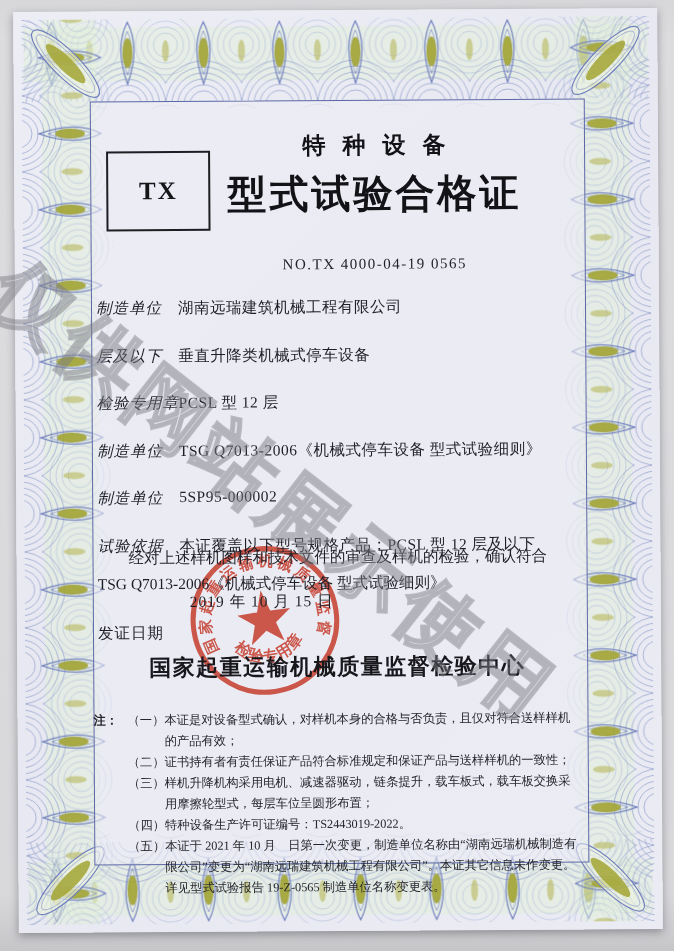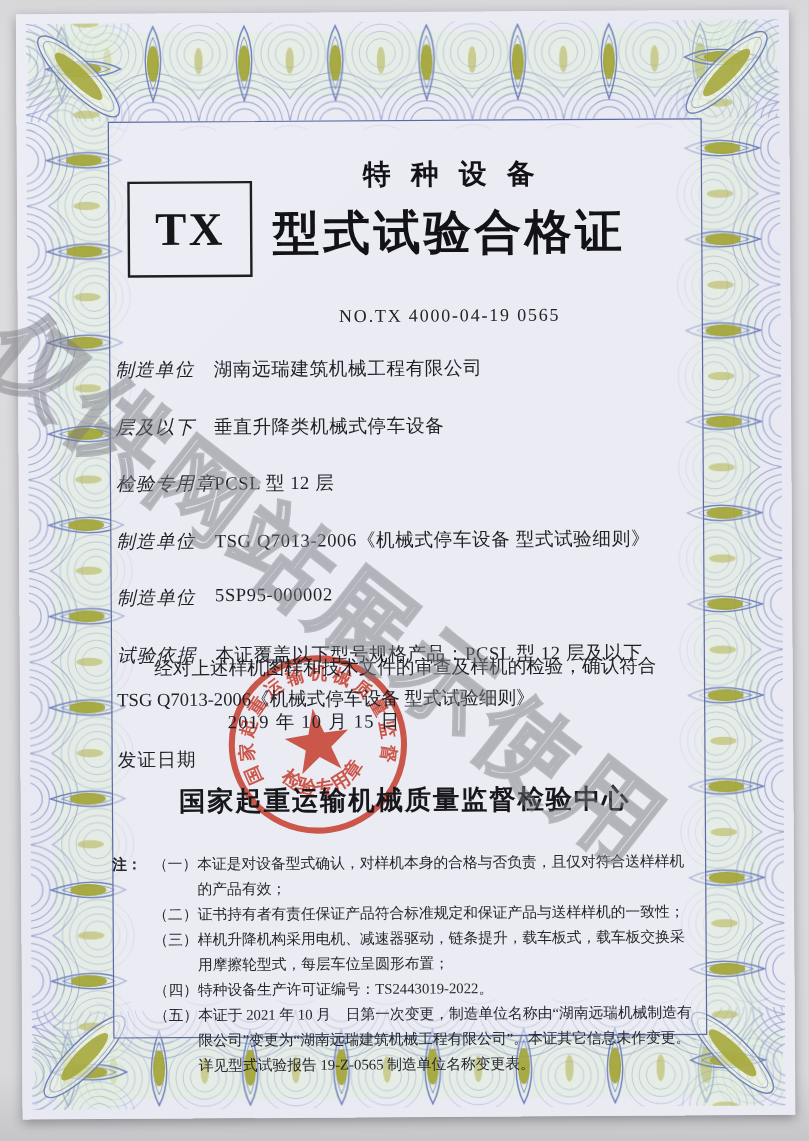--- a/index.html
+++ b/index.html
@@ -8,21 +8,21 @@
          background:linear-gradient(180deg,#d7d7da 0%,#dcdcdf 4%,#d9d9dc 94%,#c6c6c9 100%);}
   .sheet{position:absolute;left:16px;top:10px;width:644px;height:921px;
          background:linear-gradient(135deg,#edeef5 0%,#e7e8f1 45%,#eaebf3 100%);
          transform:rotate(-0.35deg);box-shadow:0 3px 9px rgba(60,60,70,.45);}
   .border-svg{position:absolute;left:0;top:0;width:644px;height:921px;}
   .inner-rect{position:absolute;left:76px;top:90px;width:493px;height:762px;
               border:1.5px solid #5c68a6;background:rgba(236,237,244,.55);}
   
   .tx-box{position:absolute;left:92px;top:140px;width:100px;height:76px;border:2px solid #1d1d22;
           display:flex;align-items:center;justify-content:center;
-          font-weight:bold;font-size:39px;letter-spacing:2px;color:#161619;}
+          font-weight:bold;font-size:25px;letter-spacing:2px;color:#161619;}
   .hdr{position:absolute;left:150px;top:120px;width:420px;text-align:center;color:#131317;}
   .hdr-sub{font-size:23px;font-weight:bold;letter-spacing:17px;text-indent:17px;}
   .hdr-title{font-size:39px;font-weight:bold;letter-spacing:3px;margin-top:6px;white-space:nowrap;}
   .cert-no{position:absolute;left:150px;top:246px;width:420px;text-align:center;
            font-size:15px;letter-spacing:1.5px;color:#23232a;}
   
   .fields{position:absolute;left:81px;top:287px;width:486px;}
   .frow{display:flex;margin-bottom:26.5px;font-size:15.5px;color:#1f1f26;white-space:nowrap;}
   .flabel{width:82px;flex:0 0 82px;letter-spacing:1px;font-style:italic;}
   .fvalue{letter-spacing:.5px;}

